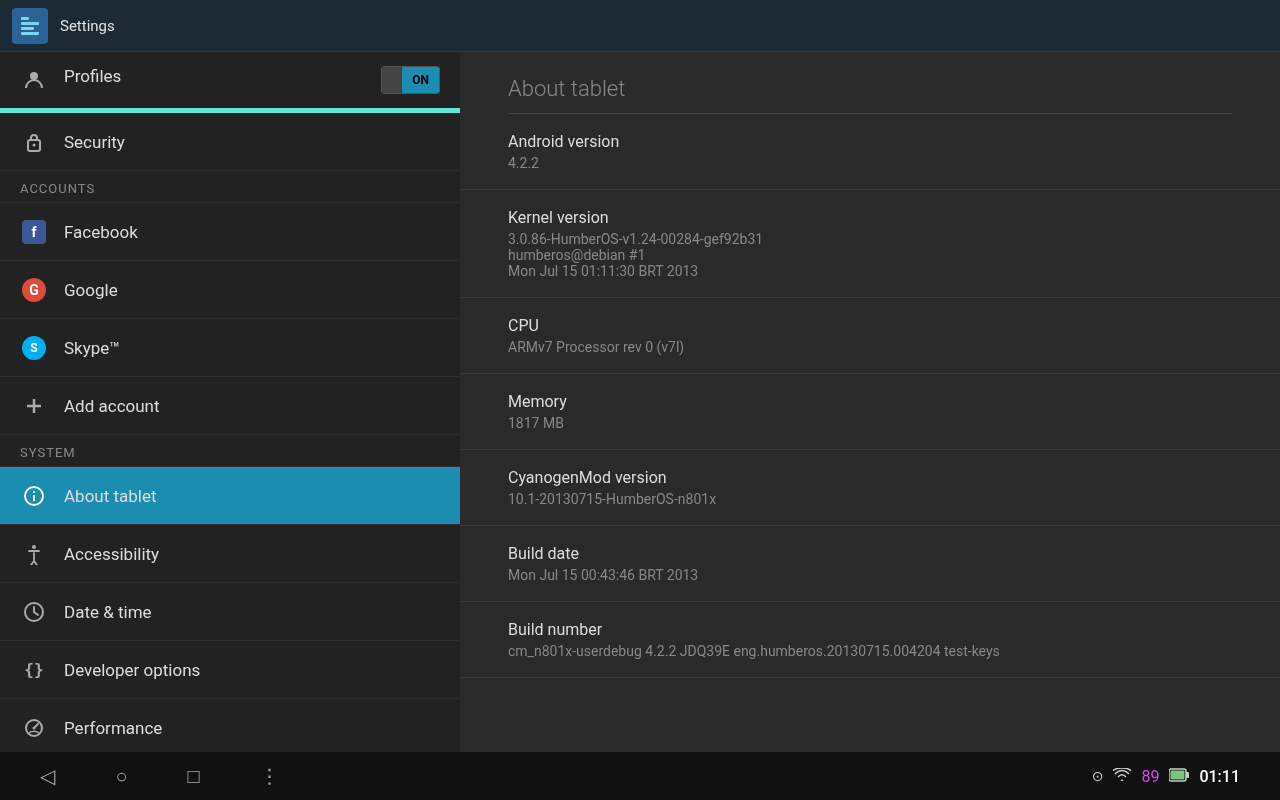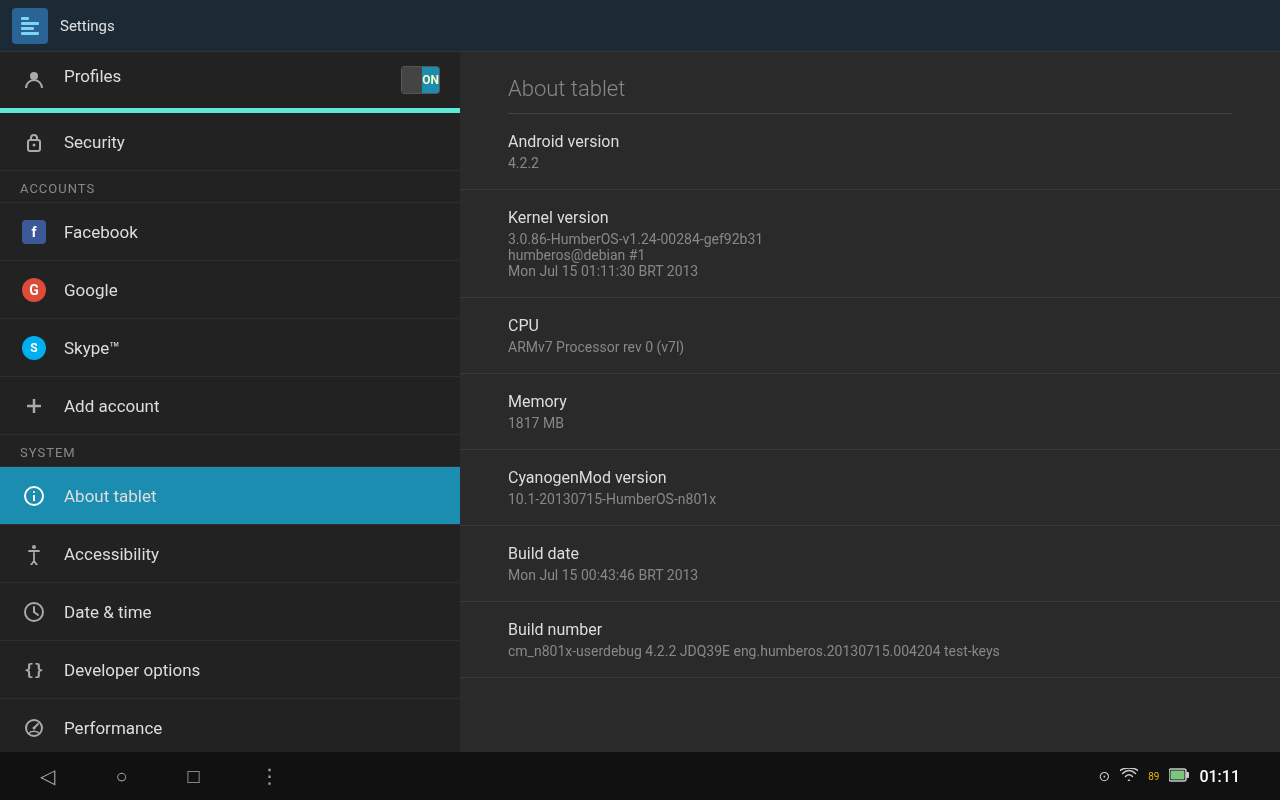--- a/index.html
+++ b/index.html
@@ -131,22 +131,22 @@
       background: #444;
       color: #999;
       padding: 0 10px;
       font-size: 12px;
       height: 100%;
       display: flex;
       align-items: center;
     }
     .toggle-on {
       background: #1a8db0;
-      color: #fef9c3;
-      padding: 0 0;
+      color: #000000;
+      padding: 0 10px;
       font-size: 12px;
       height: 100%;
       display: flex;
       align-items: center;
       font-weight: bold;
     }
 
     
     #content {
       flex: 1;
@@ -206,21 +206,21 @@
       opacity: 0.8;
     }
 
     .status-bar {
       display: flex;
       align-items: center;
       gap: 10px;
     }
     .status-icon { color: #ccc; font-size: 14px; }
     .status-time { color: #fff; font-size: 16px; font-weight: 500; }
-    .battery-pct { color: #eab308; font-size: 10px; }
+    .battery-pct { color: #d946ef; font-size: 16px; }
 
     
     .fb-icon {
       background: #3b5998;
       color: #fff;
       border-radius: 4px;
       font-size: 14px;
       font-weight: bold;
       width: 24px;
       height: 24px;

